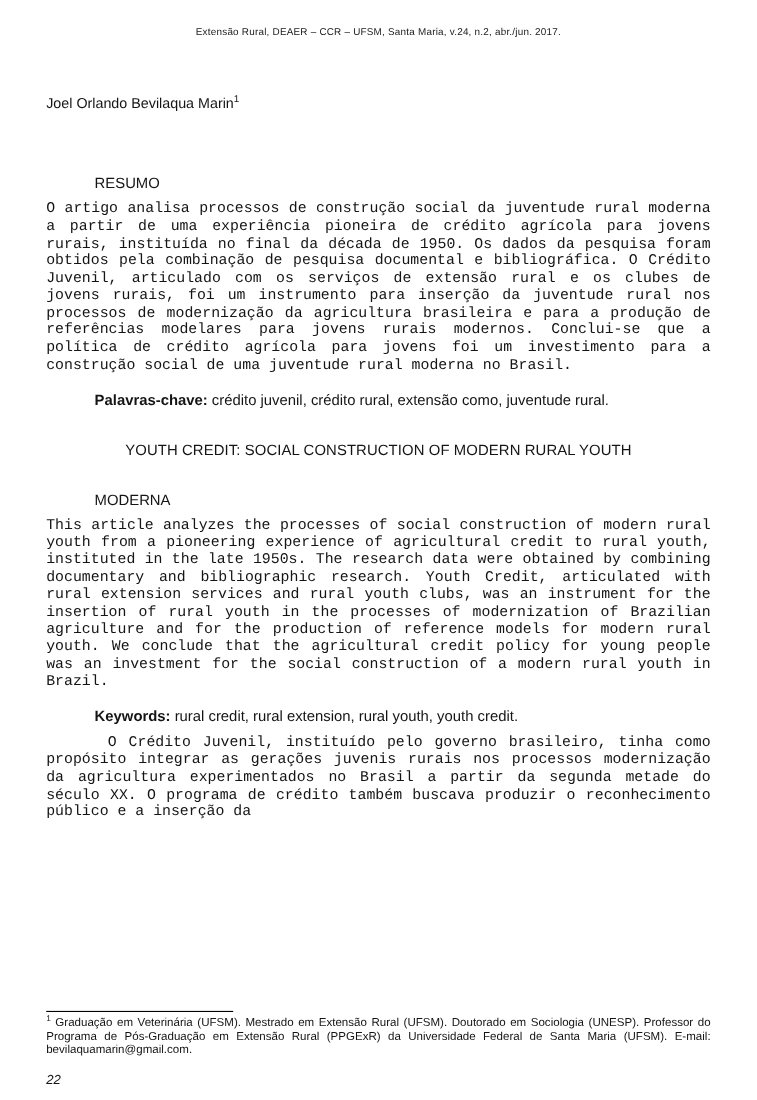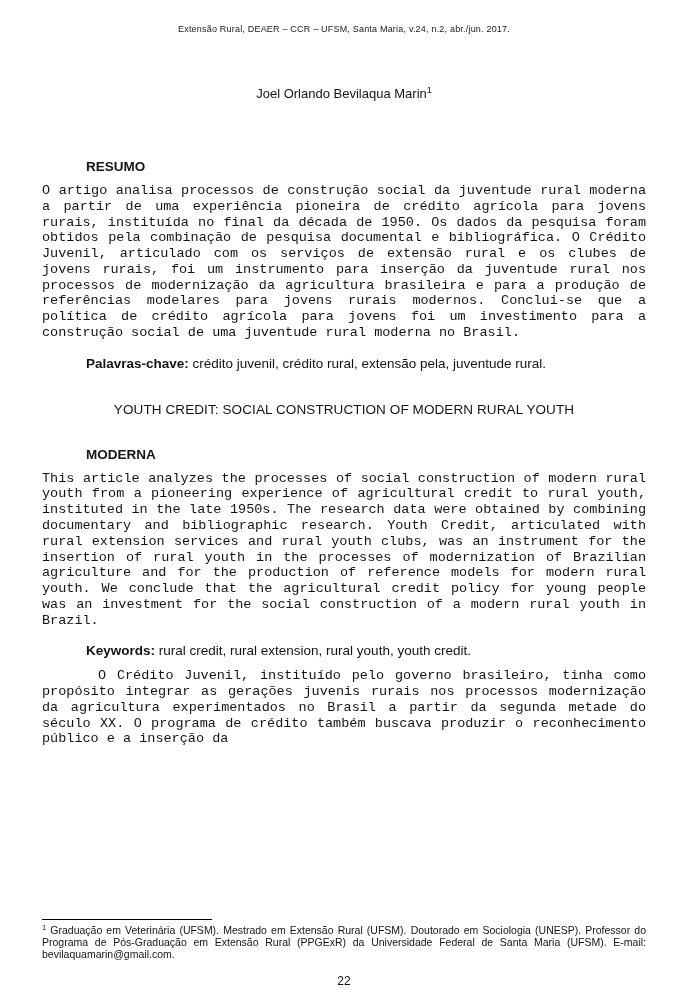--- a/index.html
+++ b/index.html
@@ -28,31 +28,31 @@
   .title {
     margin-top: 46px;
     text-align: center;
     font-size: 15px;
     font-weight: bold;
     line-height: 1.3;
     letter-spacing: 0.2px;
   }
   .author-line {
     margin-top: 52px;
-    text-align: center;
+    text-align: left;
     font-size: 13px;
   }
   sup.note-ref {
     font-size: 9px;
     vertical-align: super;
     line-height: 0;
   }
   .section-heading {
     font-size: 13.5px;
-    font-weight: bold;
+    font-weight: normal;
     padding-left: 44px;
   }
   .h-resumo   { margin-top: 58px; }
   .h-abstract { margin-top: 30px; }
   .h-intro    { margin-top: 40px; }
   .para {
     margin-top: 9px;
     font-size: 13.5px;
     line-height: 1.17;
     text-align: justify;
@@ -80,42 +80,43 @@
     margin-bottom: 4px;
   }
   .footnote {
     font-size: 10.5px;
     line-height: 1.15;
     text-align: justify;
   }
   .footnote sup.note-ref { font-size: 7.5px; }
   .page-number {
     margin-top: 14px;
-    text-align: center;
+    text-align: left;
     font-size: 12px;
+    font-style: italic;
   }
 </style>
 </head>
 <body>
 
 <div class="page">
 
   <div class="journal-header">Extensão Rural, DEAER – CCR – UFSM, Santa Maria, v.24, n.2, abr./jun. 2017.</div>
 
 
   <div class="author-line">
     <span>Joel Orlando Bevilaqua Marin</span><sup class="note-ref">1</sup>
   </div>
 
   <div class="section-heading h-resumo">RESUMO</div>
 
   <p class="para">O artigo analisa processos de construção social da juventude rural moderna a partir de uma experiência pioneira de crédito agrícola para jovens rurais, instituída no final da década de 1950. Os dados da pesquisa foram obtidos pela combinação de pesquisa documental e bibliográfica. O Crédito Juvenil, articulado com os serviços de extensão rural e os clubes de jovens rurais, foi um instrumento para inserção da juventude rural nos processos de modernização da agricultura brasileira e para a produção de referências modelares para jovens rurais modernos. Conclui-se que a política de crédito agrícola para jovens foi um investimento para a construção social de uma juventude rural moderna no Brasil.</p>
 
   <p class="keywords-line">
-    <span class="kw-label">Palavras-chave:</span><span> crédito juvenil, crédito rural, extensão pela, juventude rural.</span>
+    <span class="kw-label">Palavras-chave:</span><span> crédito juvenil, crédito rural, extensão como, juventude rural.</span>
   </p>
 
   <div class="centered-subtitle">YOUTH CREDIT: SOCIAL CONSTRUCTION OF MODERN RURAL YOUTH</div>
 
   <div class="section-heading h-abstract">MODERNA</div>
 
   <p class="para">This article analyzes the processes of social construction of modern rural youth from a pioneering experience of agricultural credit to rural youth, instituted in the late 1950s. The research data were obtained by combining documentary and bibliographic research. Youth Credit, articulated with rural extension services and rural youth clubs, was an instrument for the insertion of rural youth in the processes of modernization of Brazilian agriculture and for the production of reference models for modern rural youth. We conclude that the agricultural credit policy for young people was an investment for the social construction of a modern rural youth in Brazil.</p>
 
   <p class="keywords-line">
     <span class="kw-label">Keywords:</span><span> rural credit, rural extension, rural youth, youth credit.</span>

